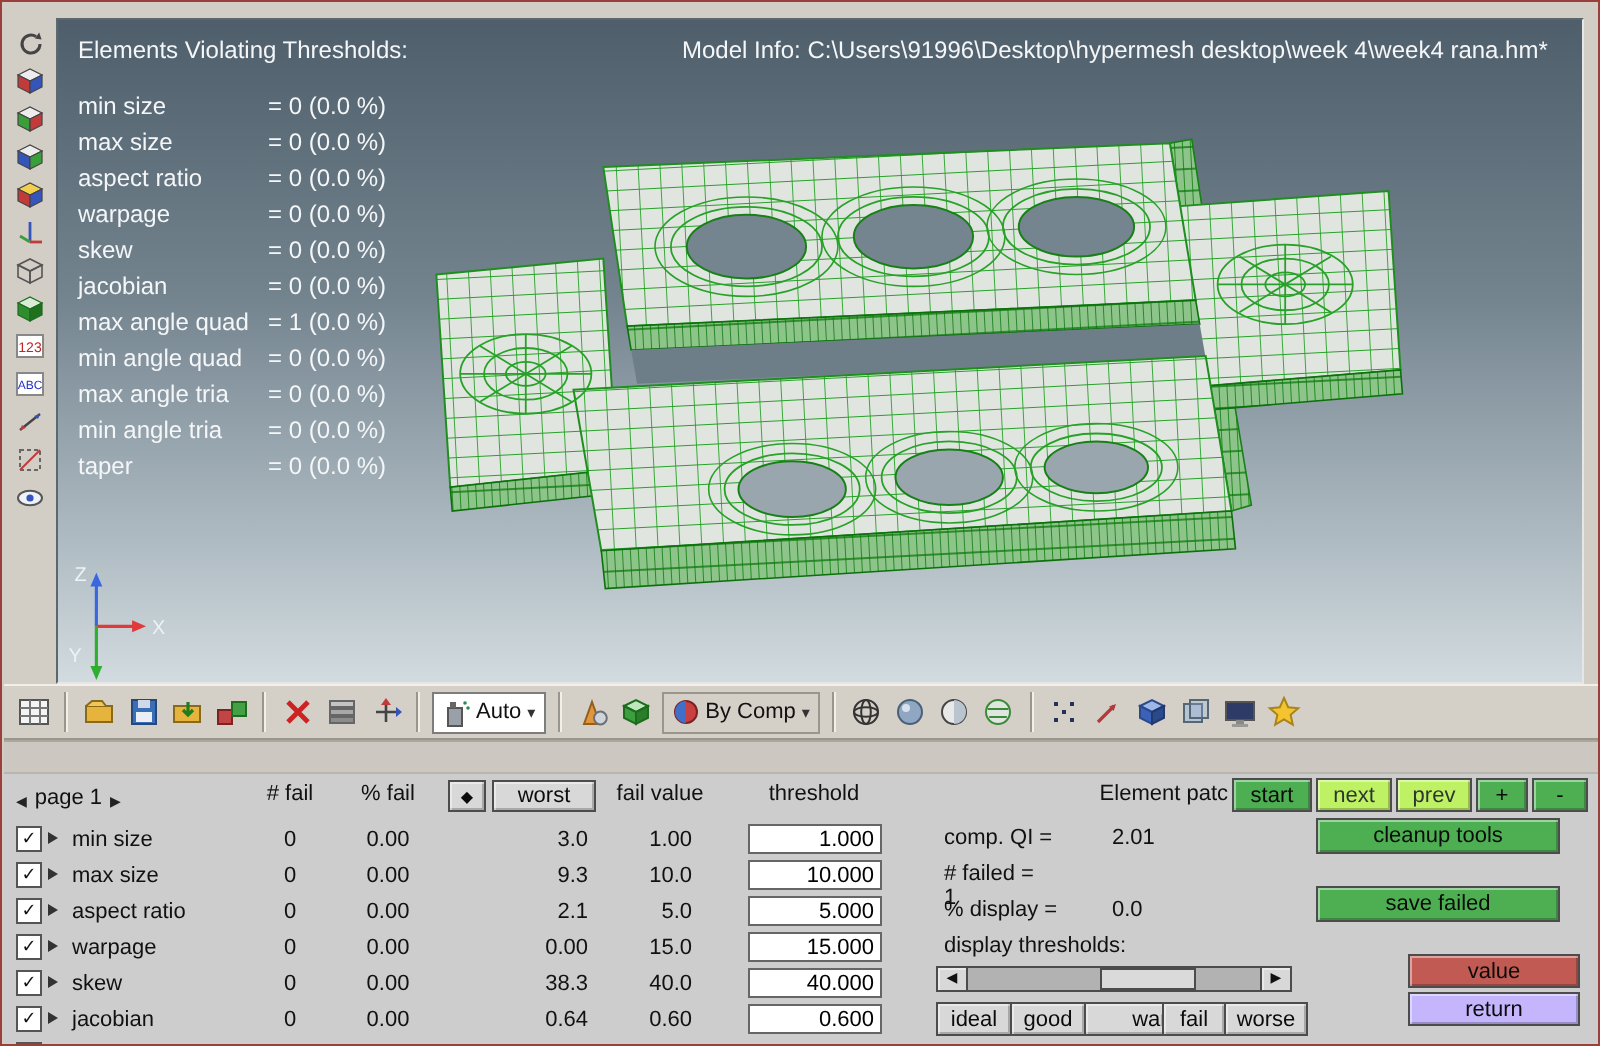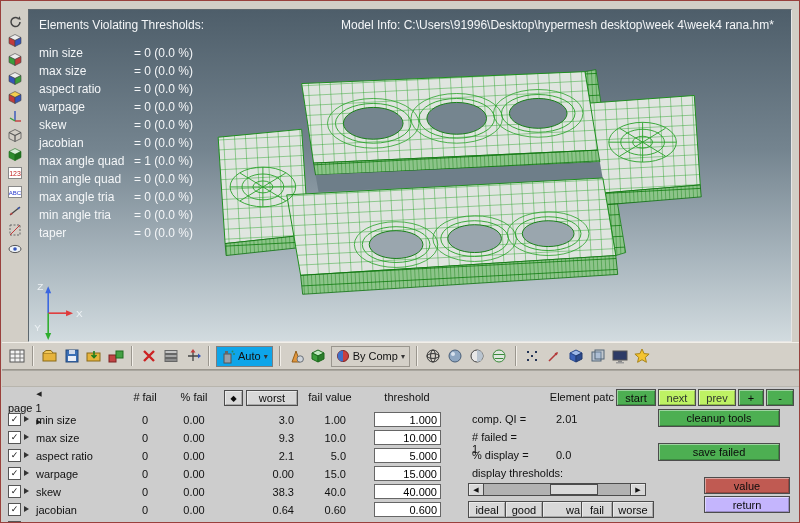--- a/index.html
+++ b/index.html
@@ -23,32 +23,32 @@
   .violations{position:absolute;left:10px;top:34px;color:#f4f6f8;font-size:12px;line-height:18px;}
   .vrow{display:flex;white-space:nowrap;}
   .vlabel{width:95px;flex:0 0 auto;}
   
   .toolbar{position:absolute;left:1px;top:341px;width:798px;height:28px;background:#d4d0c8;
     border-top:1px solid #f2efe9;border-bottom:1px solid #9a968e;
     display:flex;align-items:center;gap:3px;padding:0 5px;box-sizing:border-box;}
   .ticon{width:19px;height:19px;display:flex;align-items:center;justify-content:center;flex:0 0 auto;}
   .ticon svg{width:18px;height:18px;display:block;}
   .tsep{width:0;height:20px;border-left:1px solid #9a968e;border-right:1px solid #f2efe9;margin:0 3px;flex:0 0 auto;}
-  .combo{height:19px;background:#0ea5e9;border:1px solid #7d7d7d;display:flex;align-items:center;
+  .combo{height:19px;background:#ffffff;border:1px solid #7d7d7d;display:flex;align-items:center;
     gap:3px;padding:0 4px;font-size:11px;flex:0 0 auto;}
   .combo.flat{background:#d4d0c8;border-color:#9a968e;}
   .combo svg{width:14px;height:16px;}
   .dd{font-size:8px;color:#333;}
   
   .gap{position:absolute;left:1px;top:369px;width:798px;height:17px;background:#ccc8c1;
     border-top:1px solid #aaa79f;border-bottom:1px solid #b8b5ad;box-sizing:border-box;}
   
   .panel{position:absolute;left:1px;top:386px;width:798px;height:136px;background:#cdcdcd;font-size:11px;}
   .panel .abs{position:absolute;}
-  .pagectl{position:absolute;left:6px;top:3px;display:flex;align-items:flex-end;gap:4px;height:15px;flex-direction:column;}
+  .pagectl{position:absolute;left:6px;top:3px;display:flex;align-items:flex-end;gap:4px;height:15px;}
   .pg-arrow{font-size:7px;color:#222;}
   .hdr{position:absolute;top:4px;text-align:center;color:#111;}
   .pbtn{position:absolute;border:1px solid #4c4c4c;display:flex;align-items:center;justify-content:center;
     font-size:11px;color:#0b0b0b;cursor:default;
     box-shadow:inset 1px 1px 0 rgba(255,255,255,0.45), inset -1px -1px 0 rgba(0,0,0,0.22);}
   .raised{background:#d8d8d8;}
   .green{background:#4daf52;}
   .muted{background:#bef264;color:#2e352e;}
   .red1{background:#c05a52;}
   .red2{background:#c4b5fd;}

